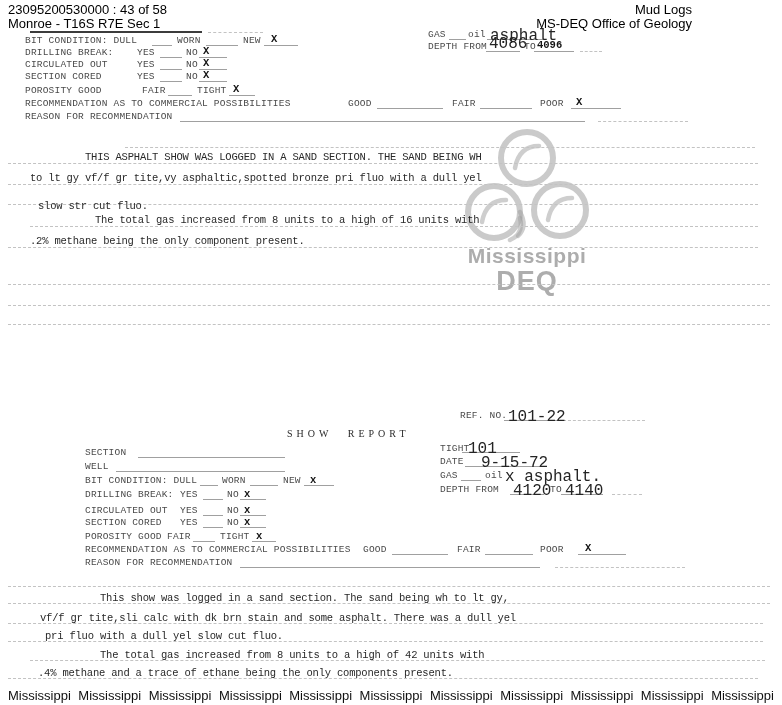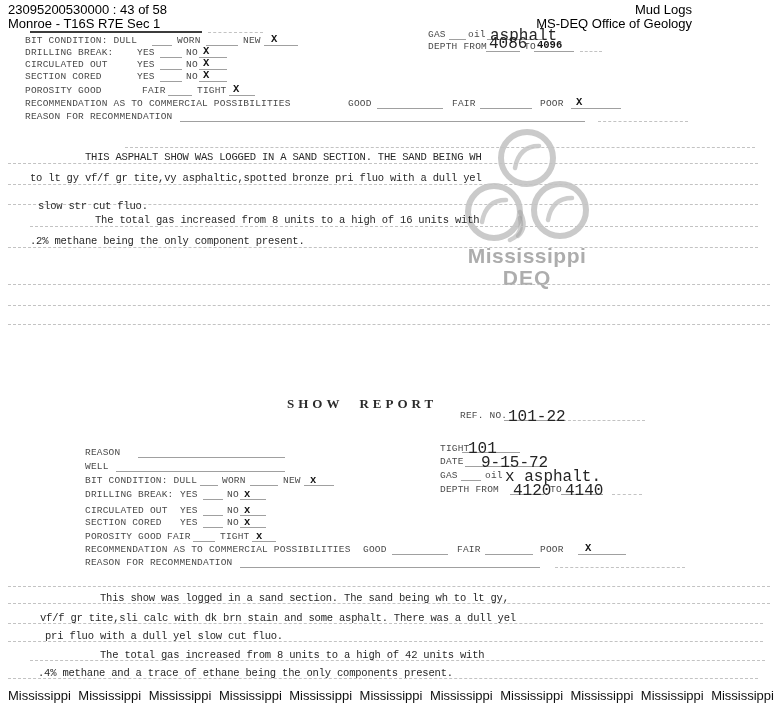--- a/index.html
+++ b/index.html
@@ -20,28 +20,28 @@
   .mk{position:absolute;font-family:"Liberation Mono",monospace;font-size:10.5px;font-weight:bold;
       color:#141414;white-space:pre;z-index:3;}
   .para{position:absolute;font-family:"Liberation Mono",monospace;font-size:10.5px;color:#282828;
       white-space:pre;letter-spacing:-.2px;z-index:3;}
   .ul{position:absolute;height:1px;background:#8f8f8f;opacity:.85;z-index:2;}
   .rl{position:absolute;border-top:1px dashed #c3c3c3;height:0;z-index:1;}
   .crop{position:absolute;height:2px;background:#3c3c3c;z-index:2;}
   .title{position:absolute;left:195px;top:384px;width:330px;text-align:center;
       font-family:"Liberation Serif",serif;font-weight:bold;font-size:16px;color:#2b2b2b;
       letter-spacing:1px;z-index:3;}
-  .subtitle{position:absolute;left:287px;top:396px;font-family:"Liberation Serif",serif;
-      font-weight:bold;font-size:13px;color:#2b2b2b;letter-spacing:4px;word-spacing:9px;z-index:3;}
+  .subtitle{position:absolute;left:287px;top:428px;font-family:"Liberation Serif",serif;
+      font-weight:normal;font-size:10px;color:#2b2b2b;letter-spacing:4px;word-spacing:9px;z-index:3;}
   
   .wm-logo{position:absolute;left:452px;top:126px;z-index:1;}
   .wm-t1{position:absolute;left:447px;top:244px;width:160px;text-align:center;
       font-size:21px;font-weight:bold;color:#adadad;letter-spacing:.5px;z-index:1;}
   .wm-t2{position:absolute;left:447px;top:266px;width:160px;text-align:center;
-      font-size:21px;font-weight:bold;color:#adadad;letter-spacing:1px;z-index:1;}
+      font-size:27px;font-weight:bold;color:#adadad;letter-spacing:1px;z-index:1;}
   .wm-row{position:absolute;left:0;bottom:2px;width:782px;box-sizing:border-box;
       padding:0 8px;display:flex;justify-content:space-between;z-index:4;}
   .wm-row span{font-size:13px;color:#101010;}
 </style>
 </head>
 <body>
 
 <div class="page">
 
   <div class="hdr">
@@ -151,21 +151,21 @@
     <span class="para" style="left:38px;top:200px;">slow str cut fluo.</span>
     <span class="para" style="left:95px;top:214px;">The total gas increased from 8 units to a high of 16 units with</span>
     <span class="para" style="left:30px;top:235px;">.2% methane being the only component present.</span>
 
     <div class="subtitle">SHOW REPORT</div>
     <span class="lb" style="left:460px;top:410px;">REF. NO.</span>
     <span class="tp" style="left:508px;top:408px;">101-22</span>
     <div class="ul" style="left:504px;top:420px;width:56px;"></div>
     <div class="rl" style="left:563px;top:420px;width:82px;"></div>
 
-    <span class="lb" style="left:85px;top:447px;">REASON</span>
+    <span class="lb" style="left:85px;top:447px;">SECTION</span>
     <div class="ul" style="left:138px;top:457px;width:147px;"></div>
     <span class="lb" style="left:85px;top:461px;">WELL</span>
     <div class="ul" style="left:116px;top:471px;width:169px;"></div>
 
     <span class="lb" style="left:85px;top:475px;">BIT CONDITION: DULL</span>
     <div class="ul" style="left:200px;top:485px;width:18px;"></div>
     <span class="lb" style="left:222px;top:475px;">WORN</span>
     <div class="ul" style="left:250px;top:485px;width:28px;"></div>
     <span class="lb" style="left:283px;top:475px;">NEW</span>
     <span class="mk" style="left:310px;top:474px;">x</span>

